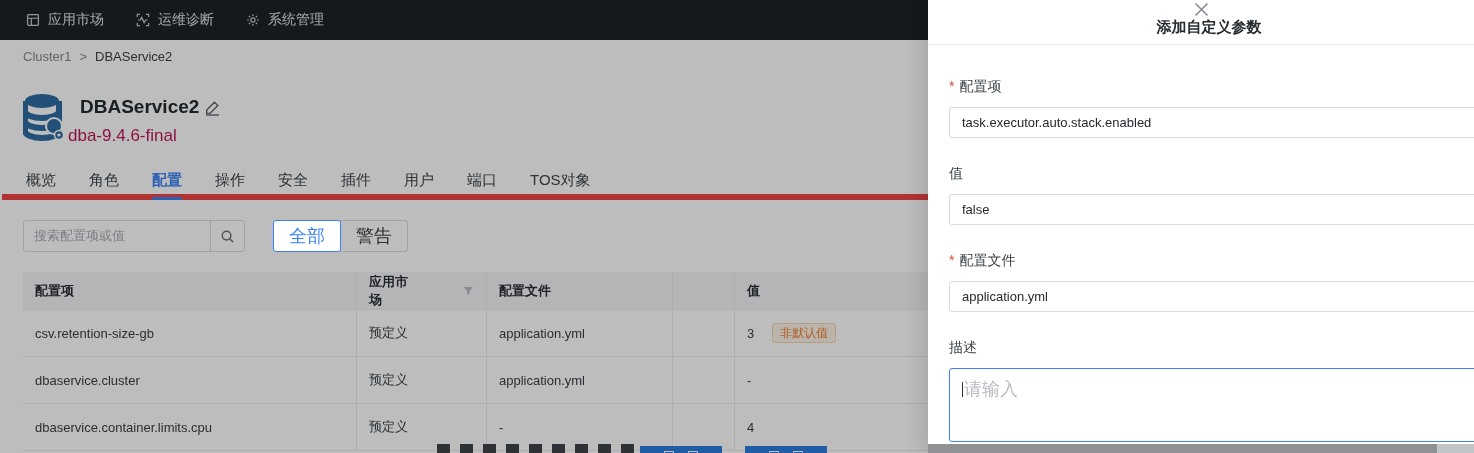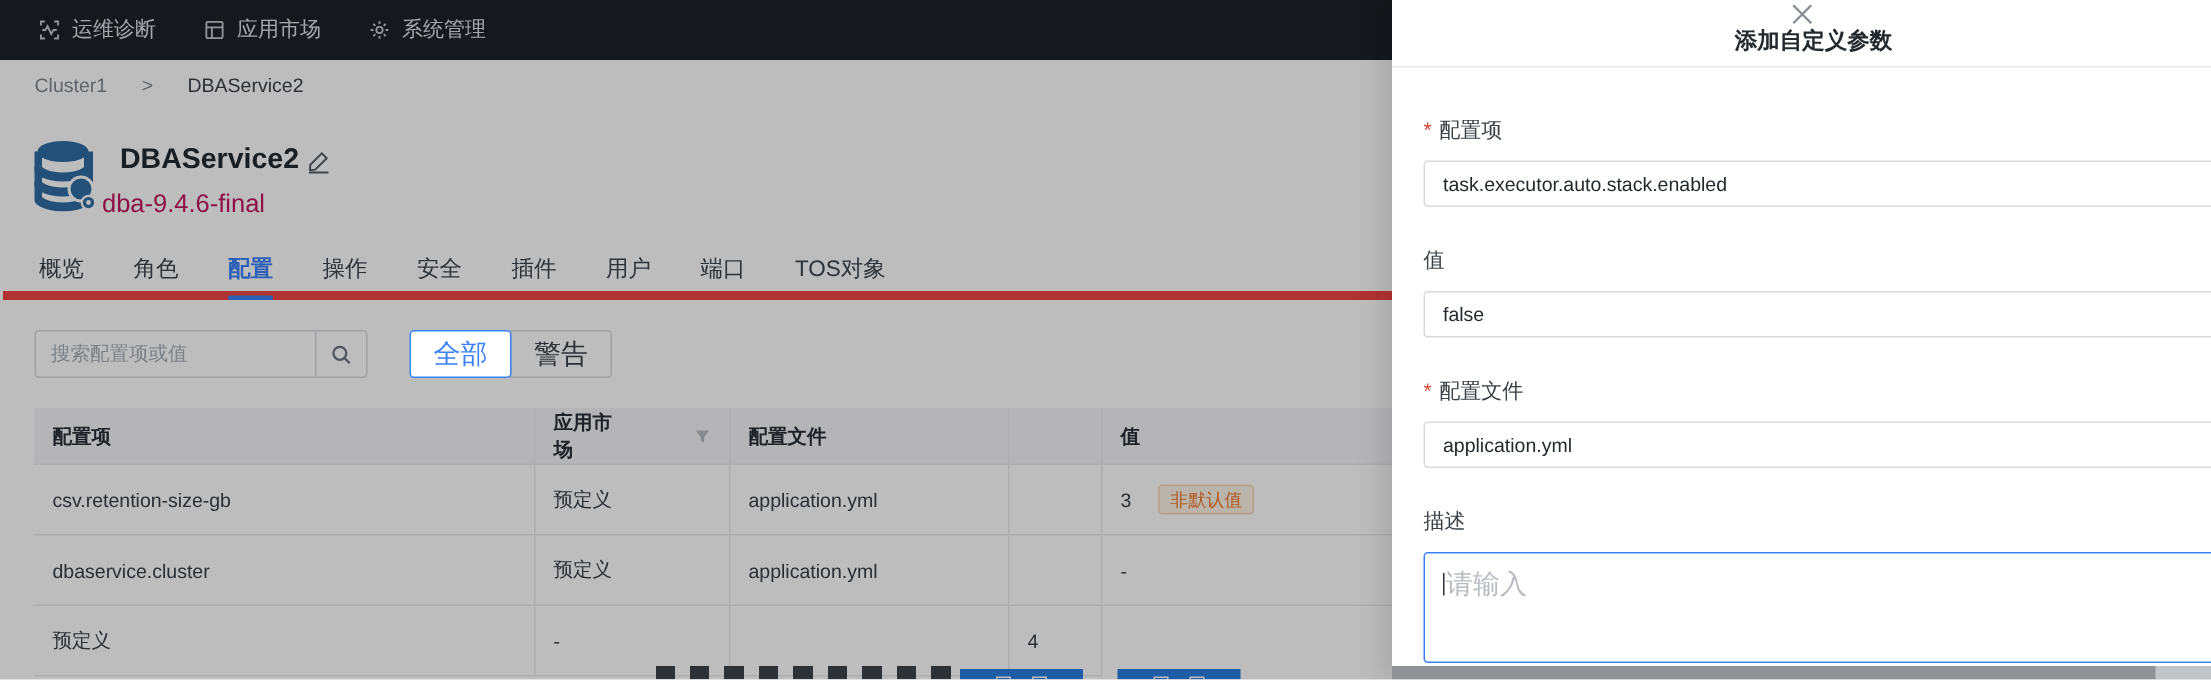--- a/index.html
+++ b/index.html
@@ -8,21 +8,21 @@
   .page { position:absolute; inset:0; width:1474px; height:453px; overflow:hidden; background:#fff; }
 
   
   .main { position:absolute; left:0; top:0; width:928px; height:453px; background:#ffffff; overflow:hidden; }
 
   .topnav { position:absolute; left:0; top:0; width:100%; height:40px; background:#1d2127; display:flex; align-items:stretch; padding-left:10px; }
   .nav-item { display:flex; align-items:center; gap:8px; padding:0 16px; color:#dde1e6; font-size:14px; cursor:pointer; }
   .nav-item.active { background:#2c323b; }
   .nav-item svg { width:14px; height:14px; stroke:#c6cbd1; fill:none; stroke-width:1.4; }
 
-  .breadcrumb { position:absolute; left:23px; top:49px; font-size:13px; color:#83898f; display:flex; gap:23px; }
+  .breadcrumb { position:absolute; left:23px; top:49px; font-size:13px; color:#83898f; display:flex; gap:8px; }
   .breadcrumb .current { color:#3c4147; }
 
   .svc-icon { position:absolute; left:23px; top:93px; width:42px; height:48px; }
   .page-title { position:absolute; left:80px; top:96px; font-size:19px; font-weight:bold; color:#242a31; }
   .edit-ic { position:absolute; left:204px; top:99px; width:17px; height:17px; cursor:pointer; }
   .subtitle { position:absolute; left:68px; top:126px; font-size:17px; color:#be185d; }
 
   .tabs { position:absolute; left:2px; top:164px; width:100%; height:36px; border-bottom:6px solid #ef4444; padding-left:24px; display:flex; }
   .tab { position:relative; height:36px; line-height:32px; margin-right:33px; font-size:15px; color:#3f454c; cursor:pointer; white-space:nowrap; }
   .tab.active { color:#3b82f6; font-weight:bold; }
@@ -79,30 +79,30 @@
 </head>
 <body>
 
 <div class="page">
 
   <div class="main">
 
     <div class="topnav">
       <div class="nav-item">
         <svg viewBox="0 0 16 16">
-            <path d="M4.5 1.5H1.5v3M11.5 1.5h3v3M4.5 14.5h-3v-3M11.5 14.5h3v-3M2.5 8h2.4l1.6-3 2.8 6 1.7-3h2.5"></path>
-          </svg>
-        <span>运维诊断</span>
+            <rect x="1.8" y="1.8" width="12.4" height="12.4" rx="1"></rect>
+            <path d="M1.8 6h12.4M6 6v8"></path>
+          </svg>
+        <span>应用市场</span>
       </div>
       <div class="nav-item">
         <svg viewBox="0 0 16 16">
-            <rect x="1.8" y="1.8" width="12.4" height="12.4" rx="1"></rect>
-            <path d="M1.8 6h12.4M6 6v8"></path>
-          </svg>
-        <span>应用市场</span>
+            <path d="M4.5 1.5H1.5v3M11.5 1.5h3v3M4.5 14.5h-3v-3M11.5 14.5h3v-3M2.5 8h2.4l1.6-3 2.8 6 1.7-3h2.5"></path>
+          </svg>
+        <span>运维诊断</span>
       </div>
       <div class="nav-item">
         <svg viewBox="0 0 16 16">
             <circle cx="8" cy="8" r="2.4"></circle>
             <path d="M8 1.3v2.1M8 12.6v2.1M1.3 8h2.1M12.6 8h2.1M3.3 3.3l1.5 1.5M11.2 11.2l1.5 1.5M12.7 3.3l-1.5 1.5M4.8 11.2l-1.5 1.5"></path>
           </svg>
         <span>系统管理</span>
       </div>
     </div>
 
@@ -187,20 +187,21 @@
         <div class="cell">预定义</div>
         <div class="cell">application.yml</div>
         <div class="cell"></div>
         <div class="cell">
           <span>-</span>
 
         </div>
       </div>
 
       <div class="t-row body-row">
+        <div class="cell">dbaservice.container.limits.cpu</div>
         <div class="cell">预定义</div>
         <div class="cell">-</div>
         <div class="cell"></div>
         <div class="cell">
           <span>4</span>
 
         </div>
       </div>
     </div>
 

